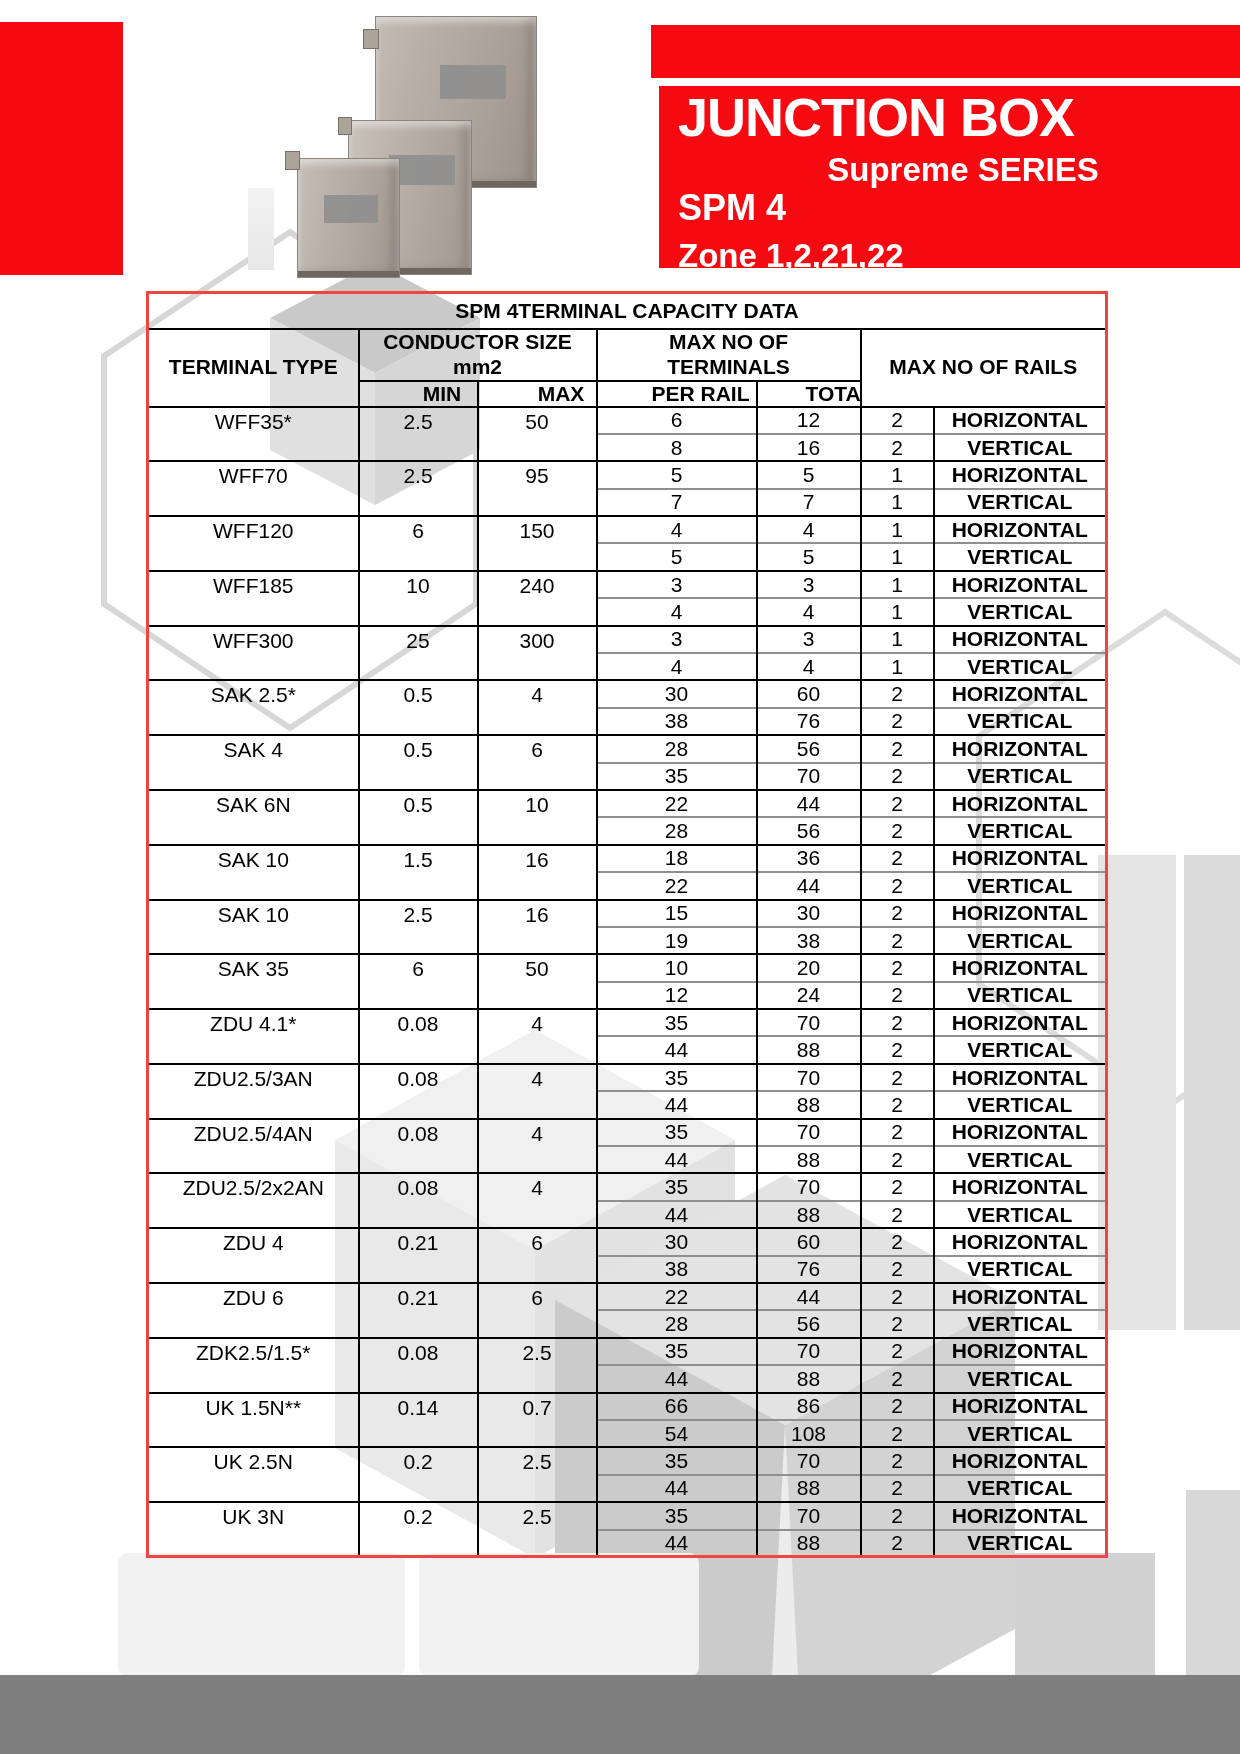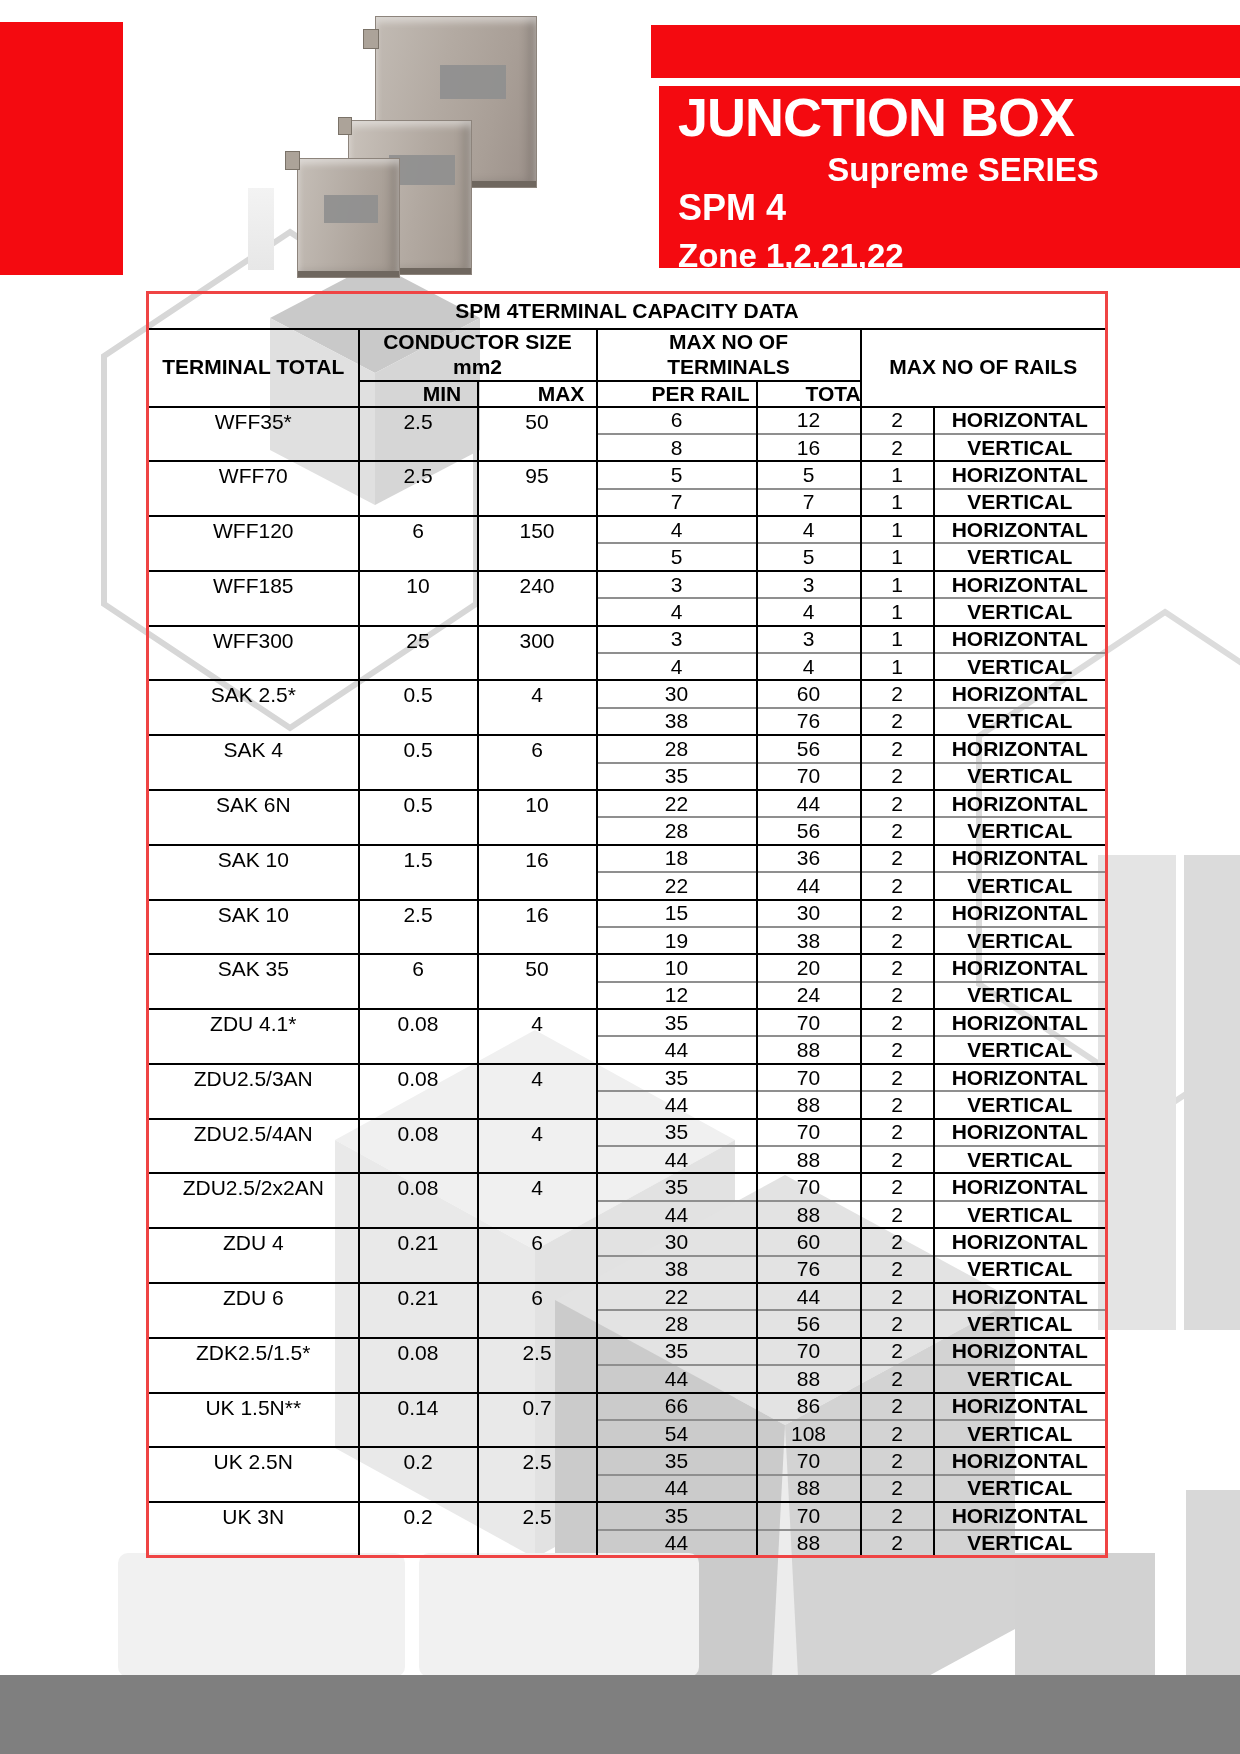--- a/index.html
+++ b/index.html
@@ -129,21 +129,21 @@
       <col style="width:160px">
         <col style="width:104px">
         <col style="width:73px">
         <col style="width:173px">
     </colgroup>
     <thead>
       <tr class="title-row">
         <th colspan="7">SPM 4TERMINAL CAPACITY DATA</th>
       </tr>
       <tr class="head-row">
-        <th rowspan="2">TERMINAL TOTAL</th>
+        <th rowspan="2">TERMINAL TYPE</th>
         <th colspan="2">
           <div>CONDUCTOR SIZE</div>
           <div>mm2</div>
         </th>
         <th colspan="2">
           <div>MAX NO OF</div>
           <div>TERMINALS</div>
         </th>
         <th colspan="2" rowspan="2">MAX NO OF RAILS</th>
       </tr>

